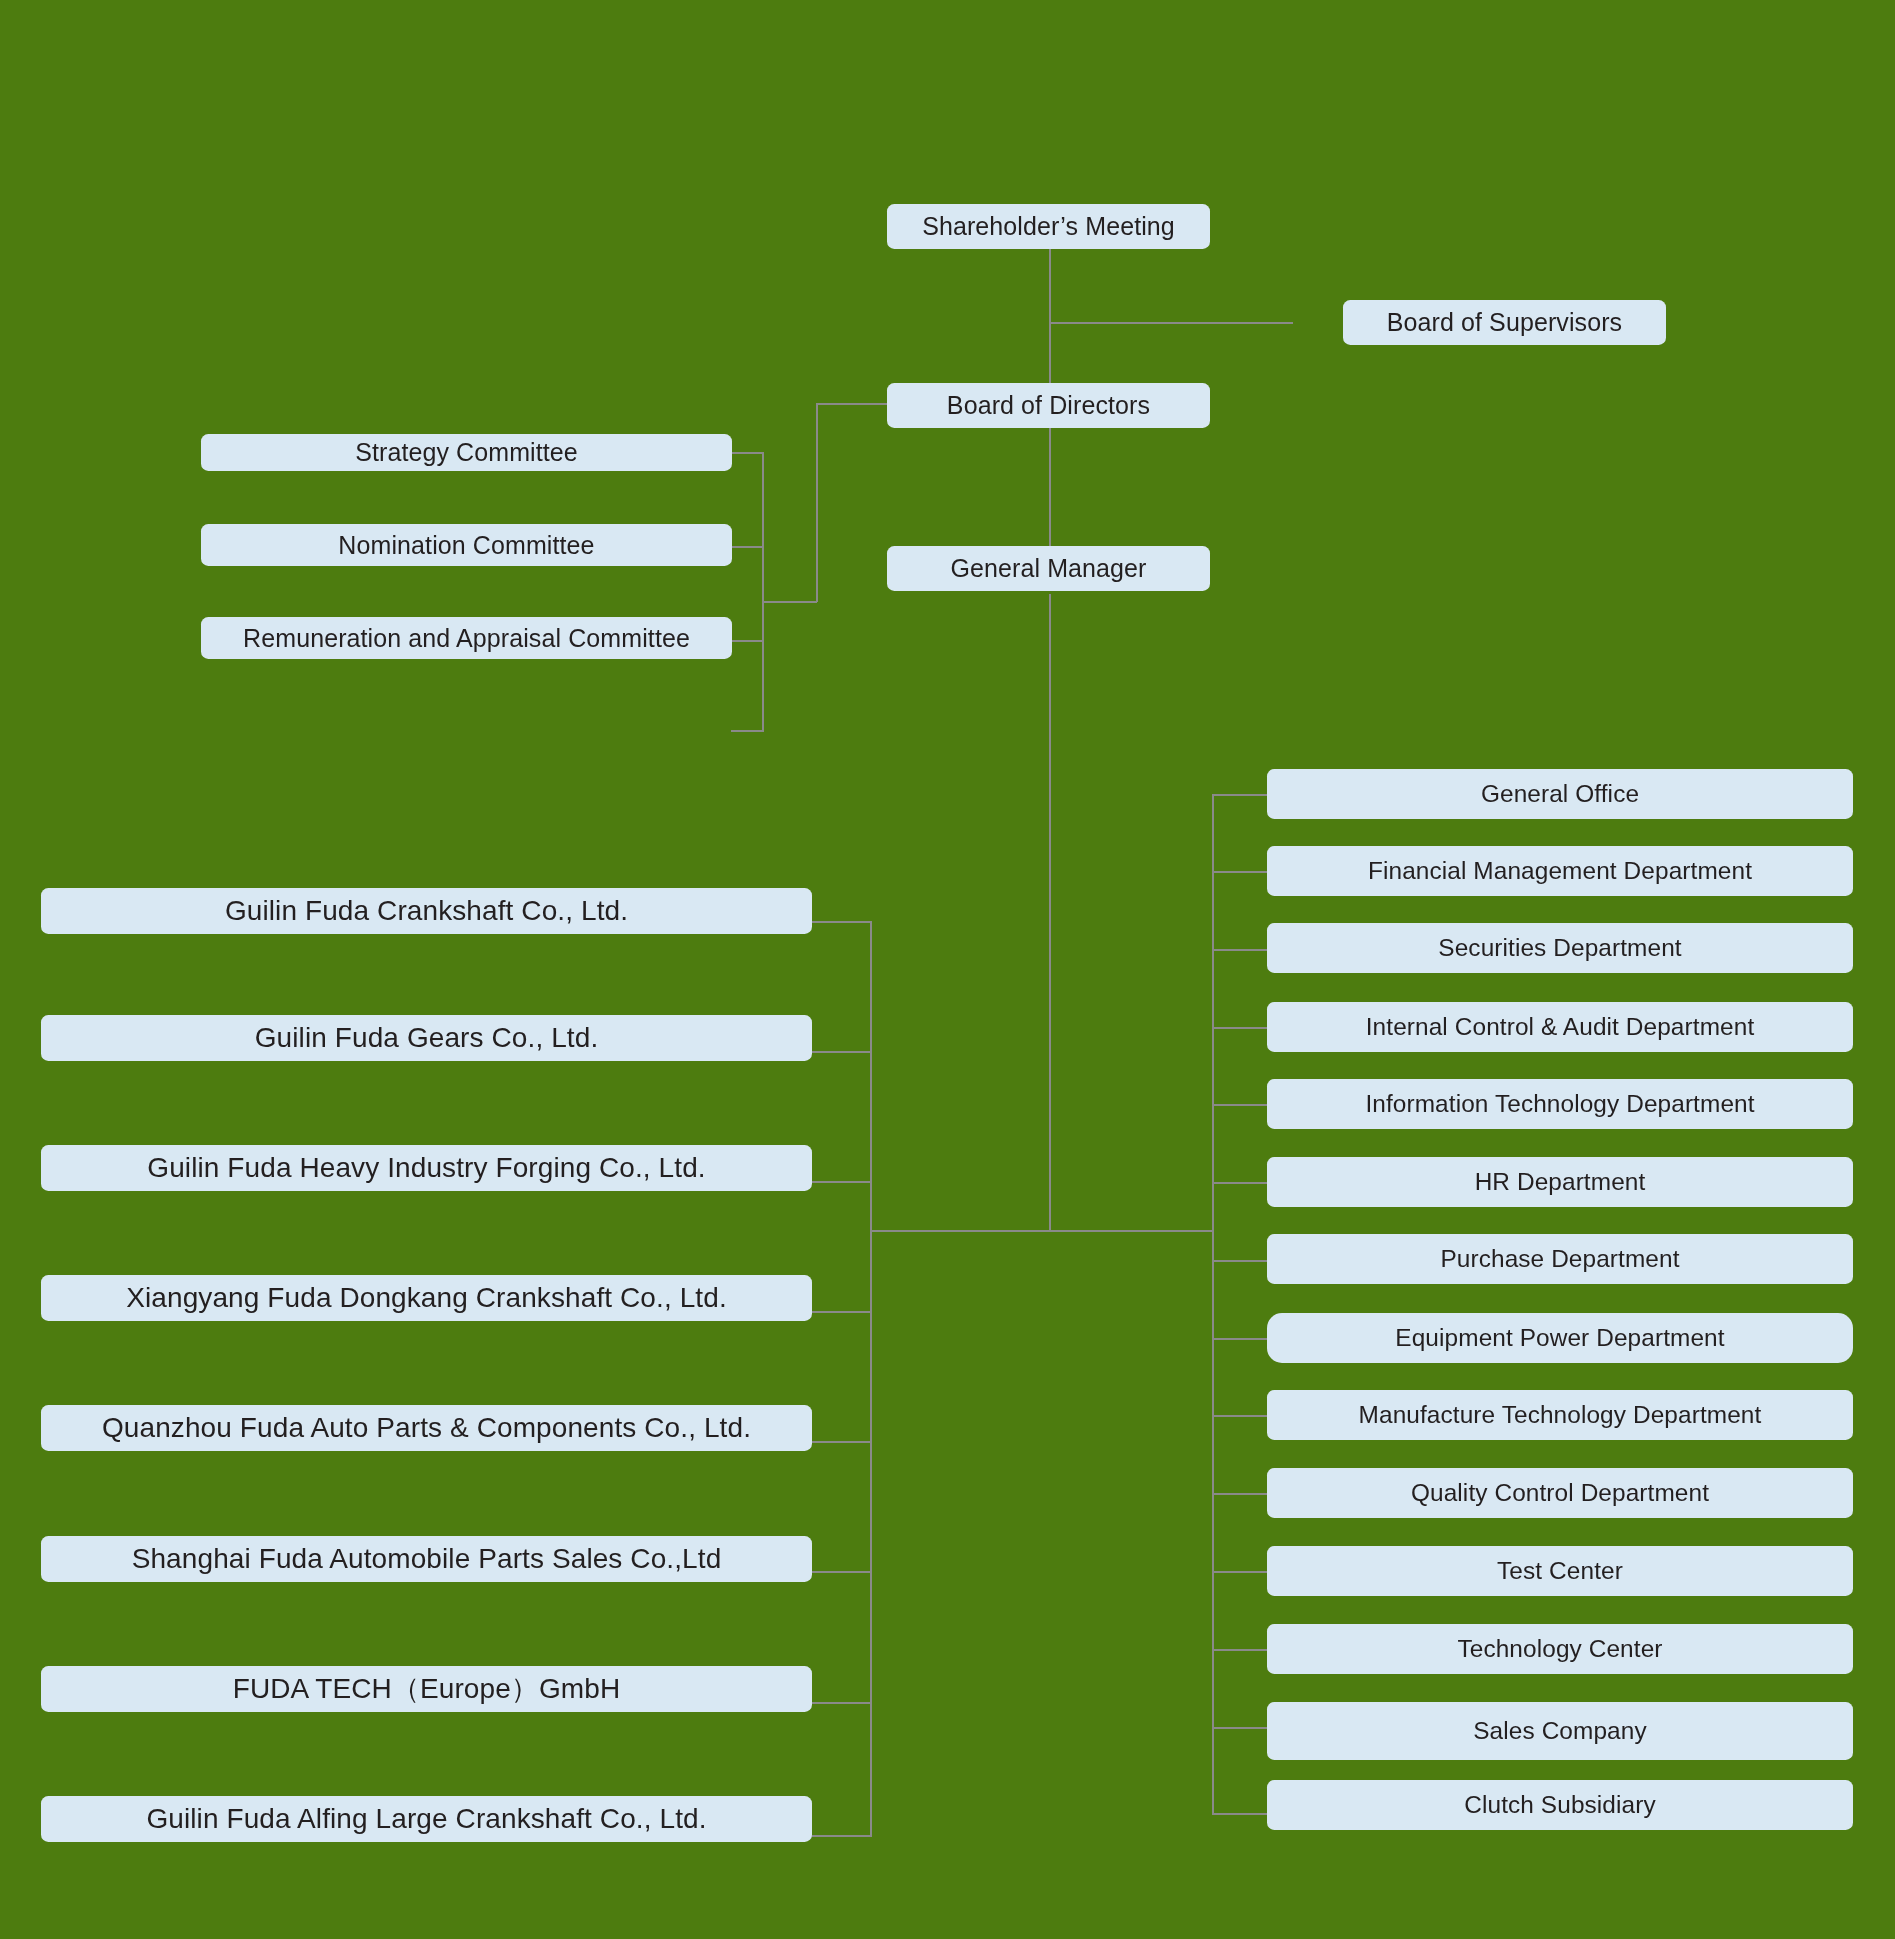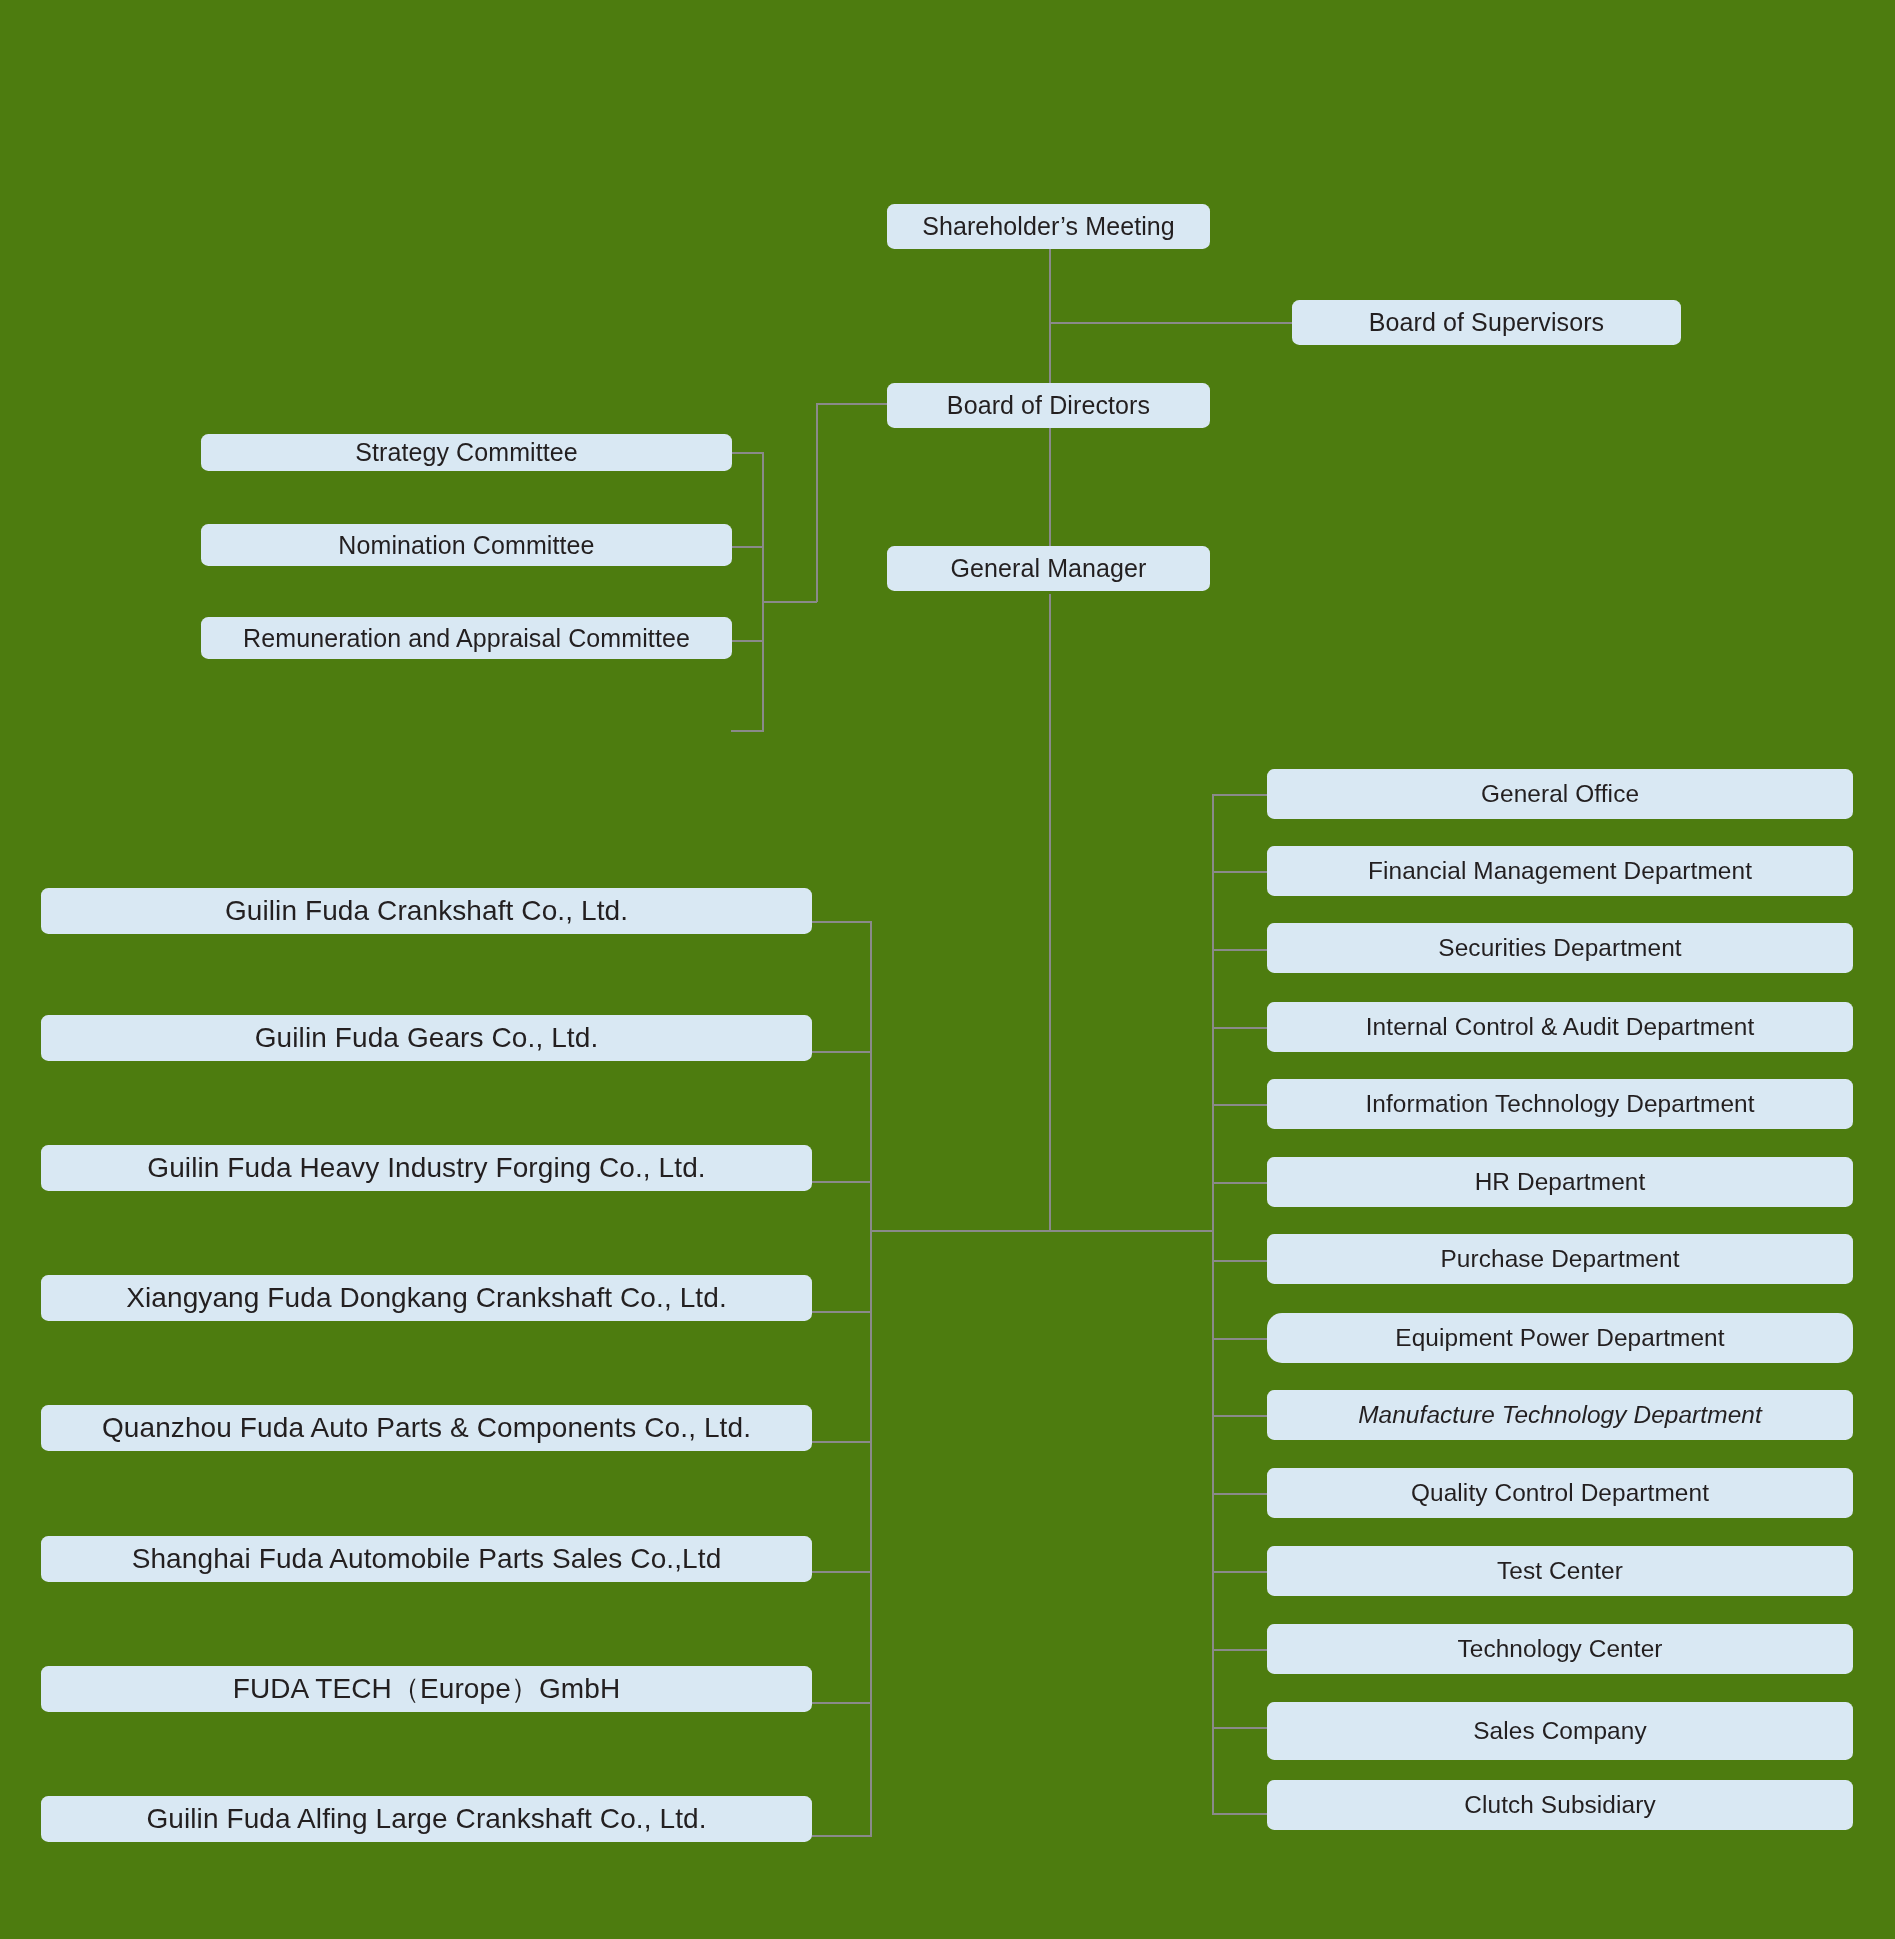--- a/index.html
+++ b/index.html
@@ -95,21 +95,21 @@
   <div class="line h" style="left:1212px; top:1338px; width:55px;"></div>
   <div class="line h" style="left:1212px; top:1415px; width:55px;"></div>
   <div class="line h" style="left:1212px; top:1493px; width:55px;"></div>
   <div class="line h" style="left:1212px; top:1571px; width:55px;"></div>
   <div class="line h" style="left:1212px; top:1649px; width:55px;"></div>
   <div class="line h" style="left:1212px; top:1727px; width:55px;"></div>
   <div class="line h" style="left:1212px; top:1813px; width:55px;"></div>
 
   <div class="node" style="left:887px; top:204px; width:323px; height:45px;">Shareholder’s Meeting</div>
 
-  <div class="node" style="left:1292px; top:300px; width:389px; height:45px;">Board of Supervisors</div>
+  <div class="node" style="left:1343px; top:300px; width:323px; height:45px;">Board of Supervisors</div>
 
   <div class="node" style="left:887px; top:383px; width:323px; height:45px;">Board of Directors</div>
 
   <div class="node" style="left:887px; top:546px; width:323px; height:45px;">General Manager</div>
 
   <div class="node" style="left:201px; top:434px; width:531px; height:37px;">Strategy Committee</div>
   <div class="node" style="left:201px; top:524px; width:531px; height:42px;">Nomination Committee</div>
   <div class="node" style="left:201px; top:617px; width:531px; height:42px;">Remuneration and Appraisal Committee</div>
 
   <div class="node sub" style="left:41px; top:888px; width:771px; height:46px;">Guilin Fuda Crankshaft Co., Ltd.</div>
@@ -122,21 +122,21 @@
   <div class="node sub" style="left:41px; top:1796px; width:771px; height:46px;">Guilin Fuda Alfing Large Crankshaft Co., Ltd.</div>
 
   <div class="node dept" style="left:1267px; top:769px; width:586px; height:50px;">General Office</div>
   <div class="node dept" style="left:1267px; top:846px; width:586px; height:50px;">Financial Management Department</div>
   <div class="node dept" style="left:1267px; top:923px; width:586px; height:50px;">Securities Department</div>
   <div class="node dept" style="left:1267px; top:1002px; width:586px; height:50px;">Internal Control &amp; Audit Department</div>
   <div class="node dept" style="left:1267px; top:1079px; width:586px; height:50px;">Information Technology Department</div>
   <div class="node dept" style="left:1267px; top:1157px; width:586px; height:50px;">HR Department</div>
   <div class="node dept" style="left:1267px; top:1234px; width:586px; height:50px;">Purchase Department</div>
   <div class="node dept" style="left:1267px; top:1313px; width:586px; height:50px;border-radius:15px;">Equipment Power Department</div>
-  <div class="node dept" style="left:1267px; top:1390px; width:586px; height:50px;font-style:italic;">Manufacture Technology Department</div>
+  <div class="node dept" style="left:1267px; top:1390px; width:586px; height:50px;">Manufacture Technology Department</div>
   <div class="node dept" style="left:1267px; top:1468px; width:586px; height:50px;">Quality Control Department</div>
   <div class="node dept" style="left:1267px; top:1546px; width:586px; height:50px;">Test Center</div>
   <div class="node dept" style="left:1267px; top:1624px; width:586px; height:50px;">Technology Center</div>
   <div class="node dept" style="left:1267px; top:1702px; width:586px; height:58px;">Sales Company</div>
   <div class="node dept" style="left:1267px; top:1780px; width:586px; height:50px;">Clutch Subsidiary</div>
 
 </div>
 
 
 </body></html>

